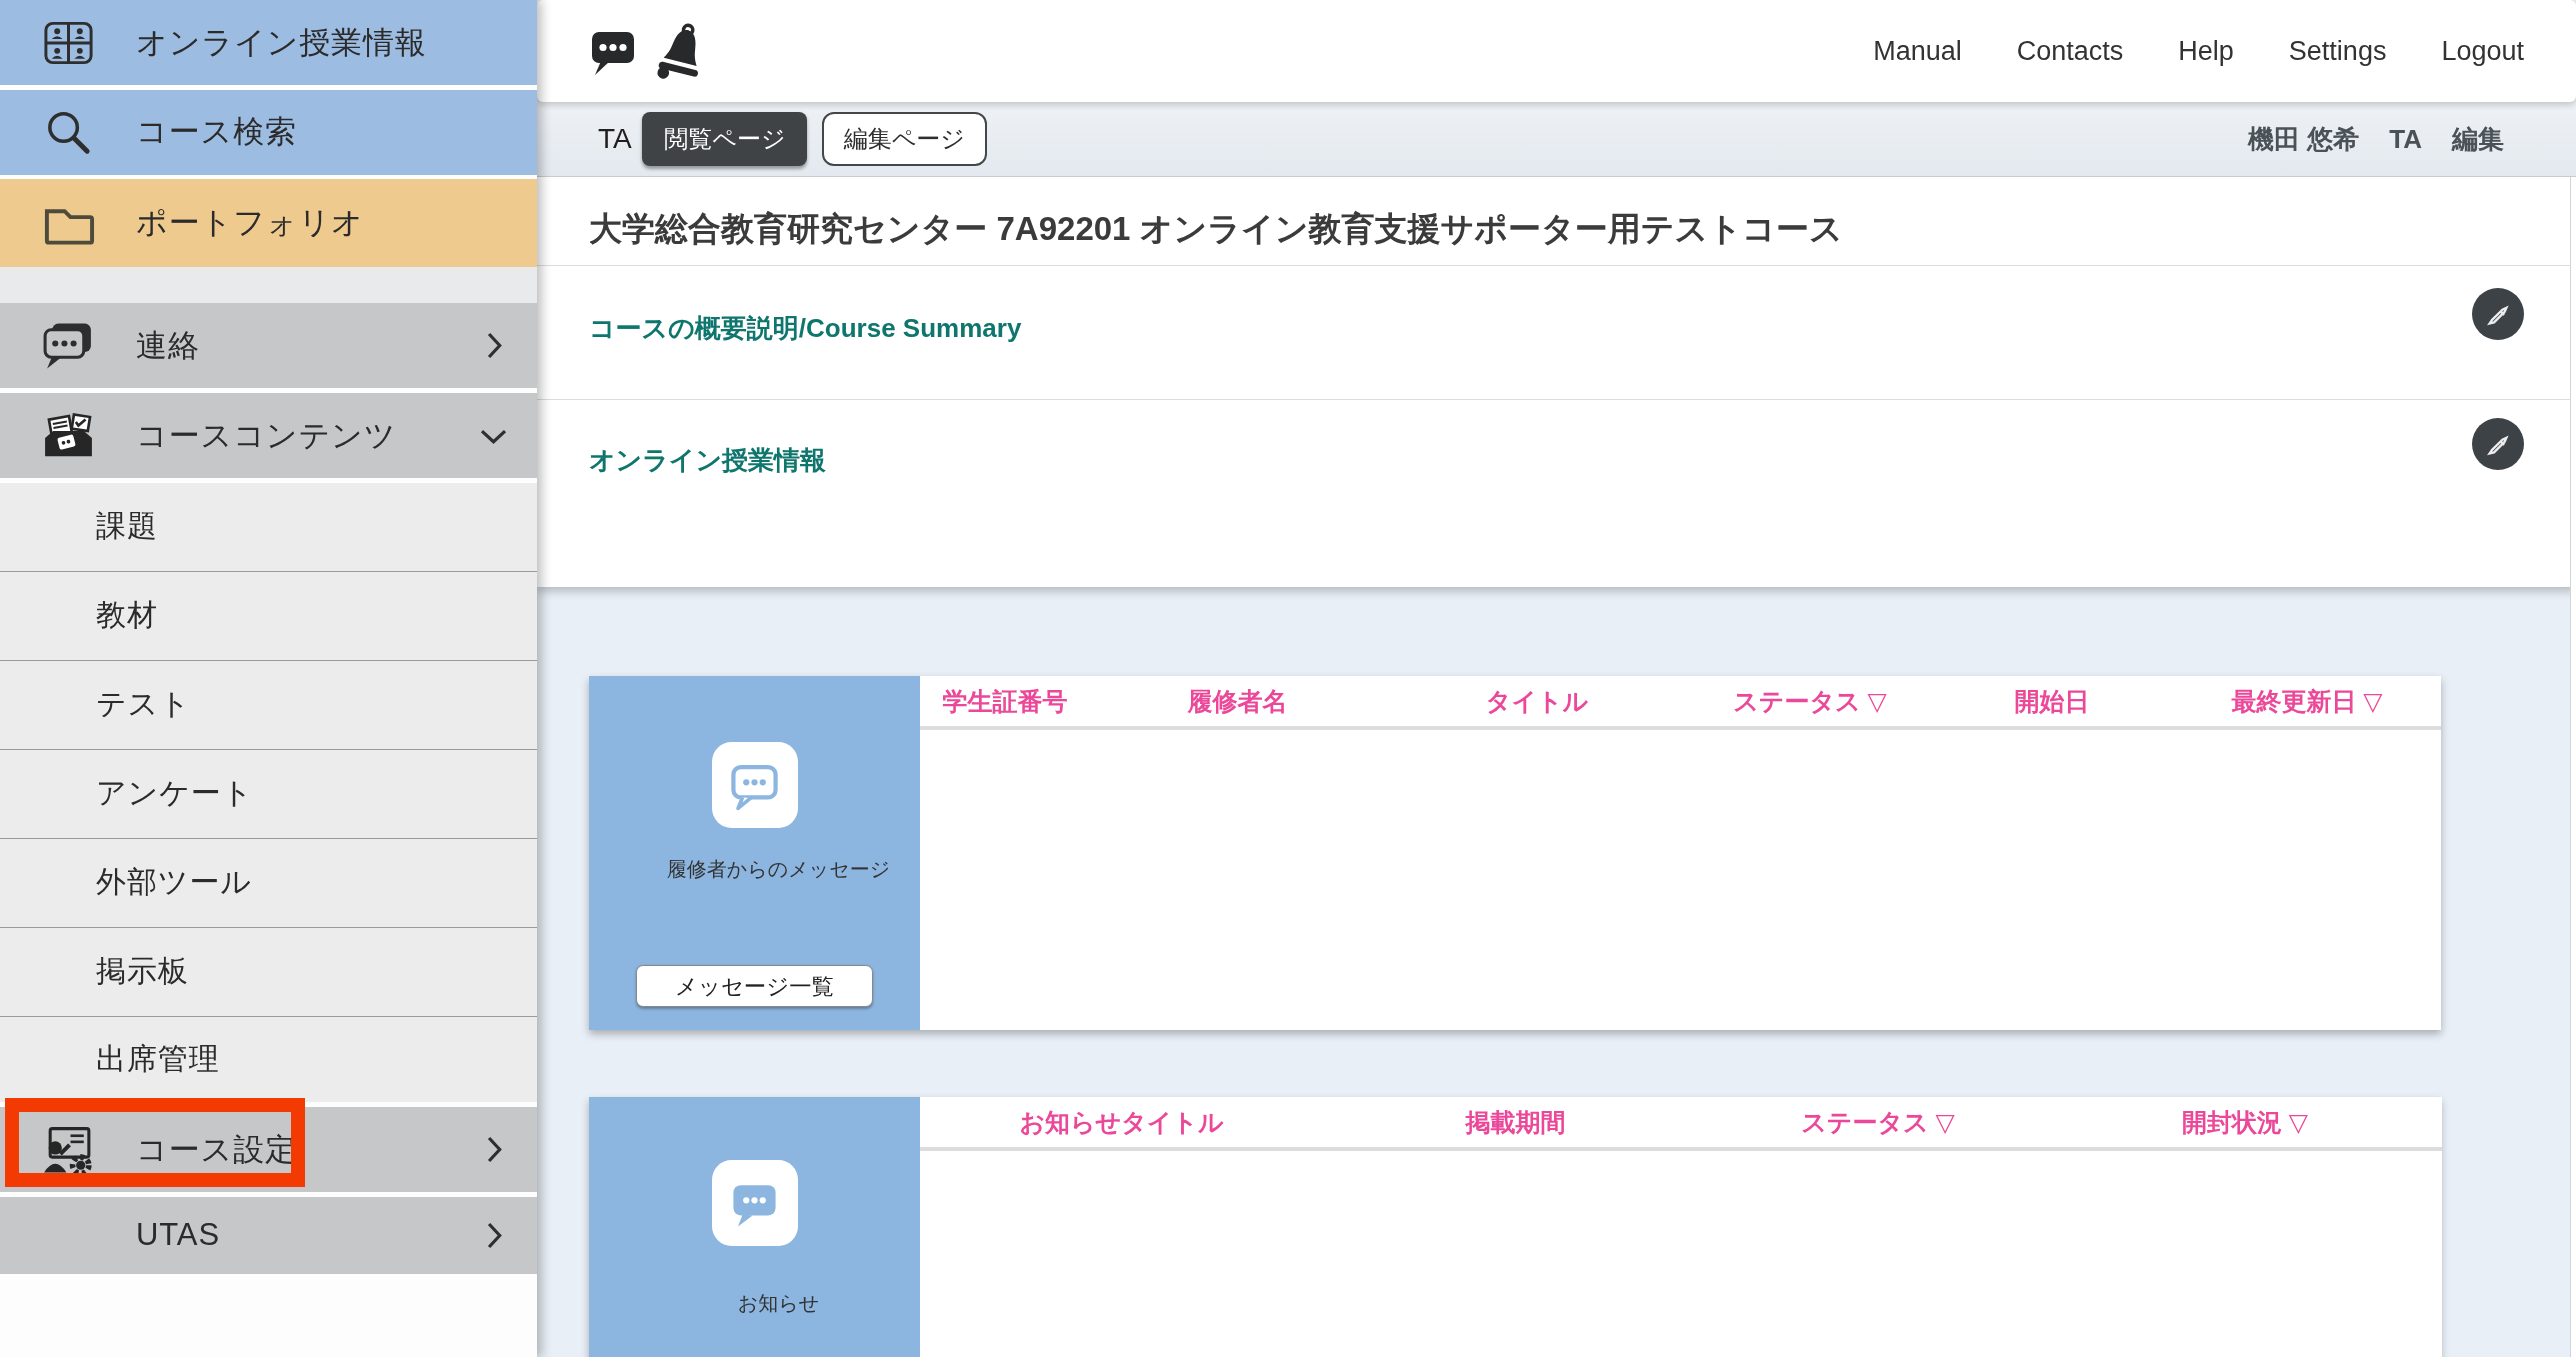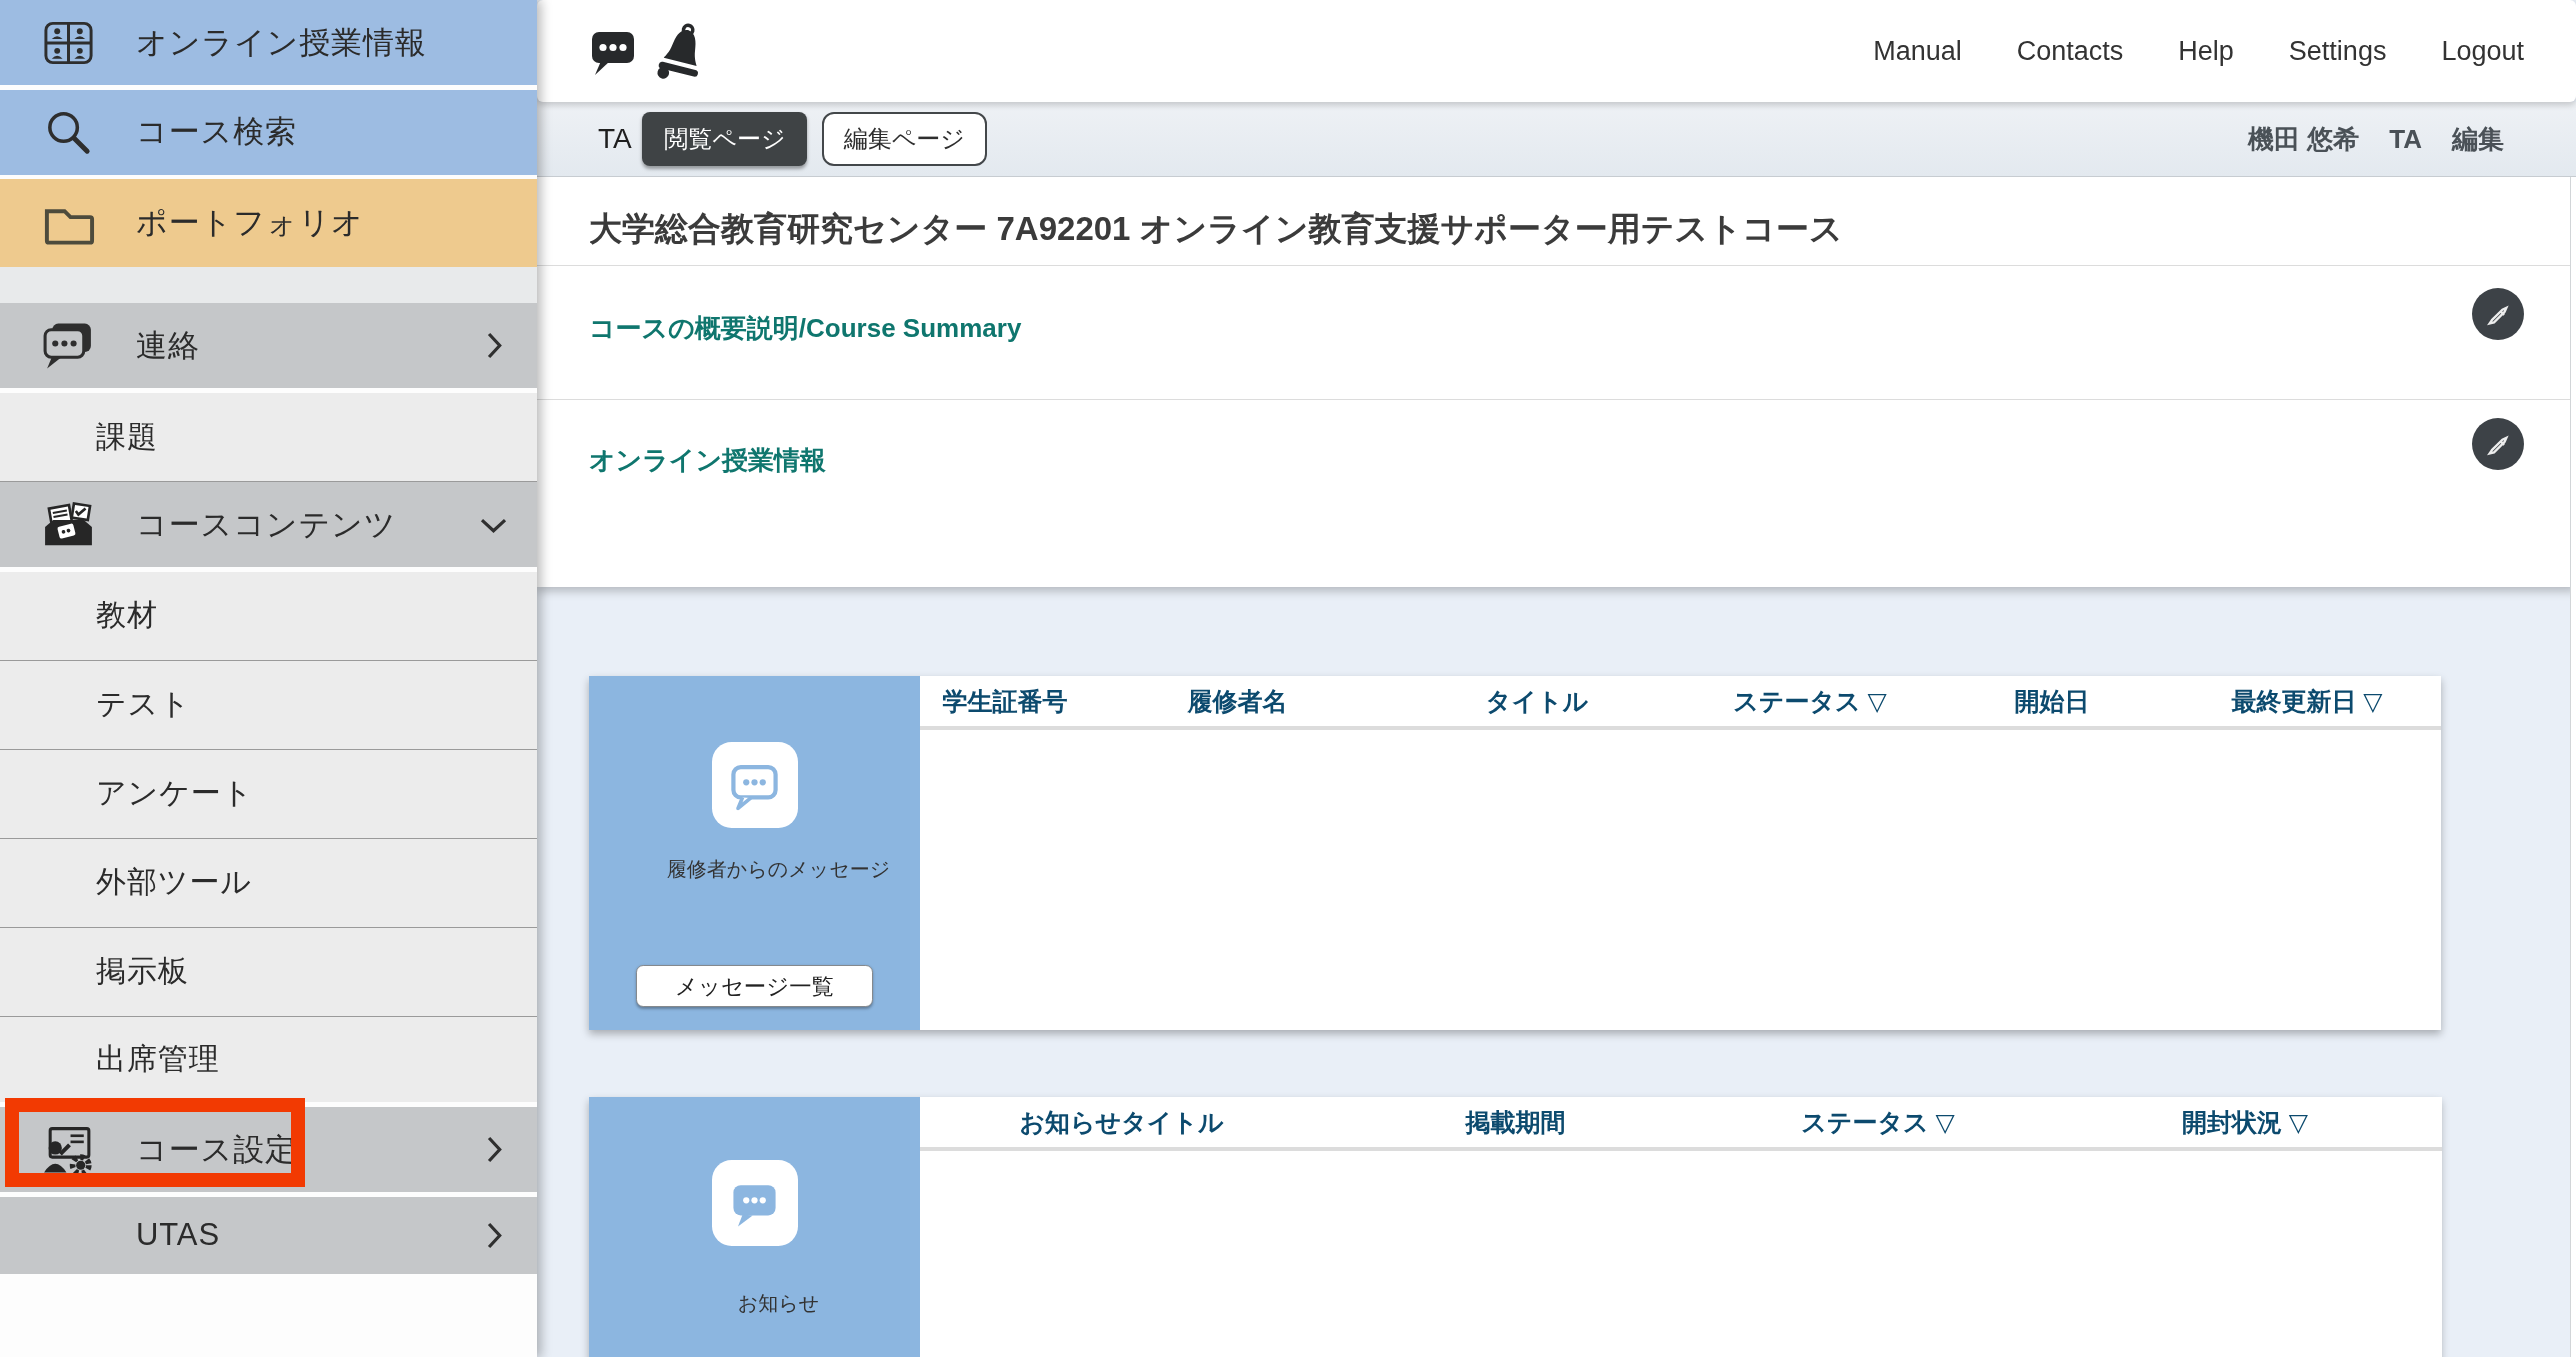--- a/index.html
+++ b/index.html
@@ -75,21 +75,21 @@
     display:flex; align-items:center; justify-content:center; }
   .tile-label { margin-top:23px; width:261px; font-size:20px; color:#333;
     line-height:36px; text-align:center; word-break:break-all;margin-left:48px; }
   .w2 .tile-label { margin-top:39px; width:auto; }
   .tile-btn { margin-top:auto; margin-bottom:23px; min-width:202px; height:42px;
     background:#fff; border:1.8px solid #85898d; border-radius:7.2px; font-size:22.4px;
     color:#222; cursor:pointer; box-shadow:0 1.8px 2.7px rgba(0,0,0,.3); padding:0 38px;
     font-family:inherit; }
   .tbl { flex:1; background:#fff; display:flex; flex-direction:column; }
   .tbl-head { height:54px; border-bottom:4.5px solid #dcdcdc; display:flex; align-items:center; }
-  .th { font-size:25px; font-weight:bold; color:#0c4a6e; text-align:center; }
+  .th { font-size:25px; font-weight:bold; color:#ec4899; text-align:center; }
   .tbl-body { flex:1; background:#fff; }
 
   .scroll-track { position:absolute; right:0; top:177px; width:6.3px; height:1181px;
     background:#fff; border-left:1.8px solid #d2d5d8; z-index:6; }
 </style>
 </head>
 <body>
 
 <div class="root">
 
@@ -150,24 +150,20 @@
         </svg>
       </span>
       <span class="lbl">連絡</span>
       <span class="chev">
         <svg width="39" height="39" viewBox="0 0 44 44" fill="none" stroke="#2f2f2f" stroke-width="3.6">
           <polyline points="17,9 29,22 17,35"></polyline>
         </svg>
       </span>
     </div>
 
-    <div class="side-item row-sub">
-      <span class="lbl">課題</span>
-    </div>
-
     <div class="side-item row-gray mb5">
       <span class="ic">
         <svg width="57" height="54" viewBox="0 0 56 52">
           <g transform="rotate(-10 20 16)">
             <rect x="10" y="8" width="20" height="16" fill="#fff" stroke="#262626" stroke-width="2.6"></rect>
             <line x1="13" y1="13" x2="27" y2="13" stroke="#262626" stroke-width="2"></line>
             <line x1="13" y1="17" x2="27" y2="17" stroke="#262626" stroke-width="2"></line>
           </g>
           <g transform="rotate(9 40 14)">
             <rect x="32" y="6" width="16" height="14" fill="#fff" stroke="#262626" stroke-width="2.6"></rect>
@@ -180,20 +176,24 @@
               <circle cx="28" cy="32" r="1.8" fill="#262626"></circle>
           </g>
         </svg>
       </span>
       <span class="lbl">コースコンテンツ</span>
       <span class="chev">
         <svg width="39" height="39" viewBox="0 0 44 44" fill="none" stroke="#2f2f2f" stroke-width="3.6">
           <polyline points="9,17 22,29 35,17"></polyline>
         </svg>
       </span>
+    </div>
+
+    <div class="side-item row-sub">
+      <span class="lbl">課題</span>
     </div>
     <div class="side-item row-sub">
       <span class="lbl">教材</span>
     </div>
     <div class="side-item row-sub">
       <span class="lbl">テスト</span>
     </div>
     <div class="side-item row-sub">
       <span class="lbl">アンケート</span>
     </div>

